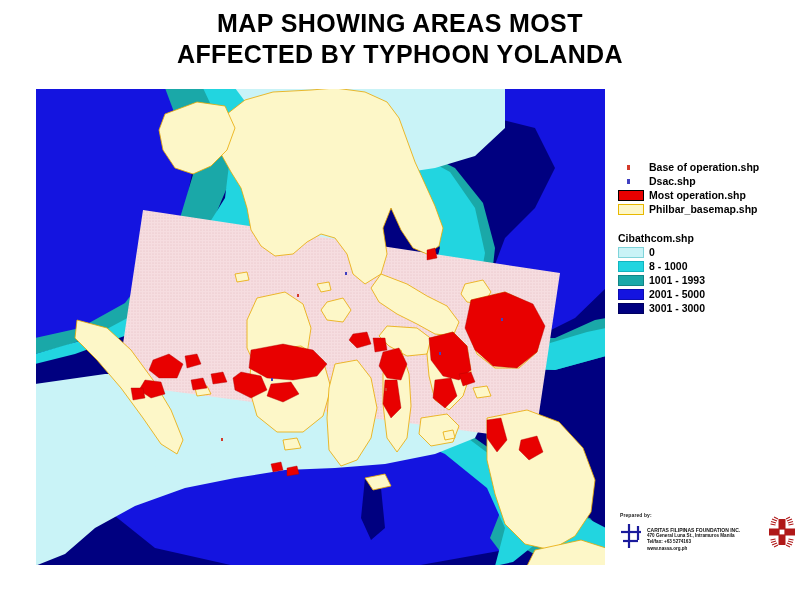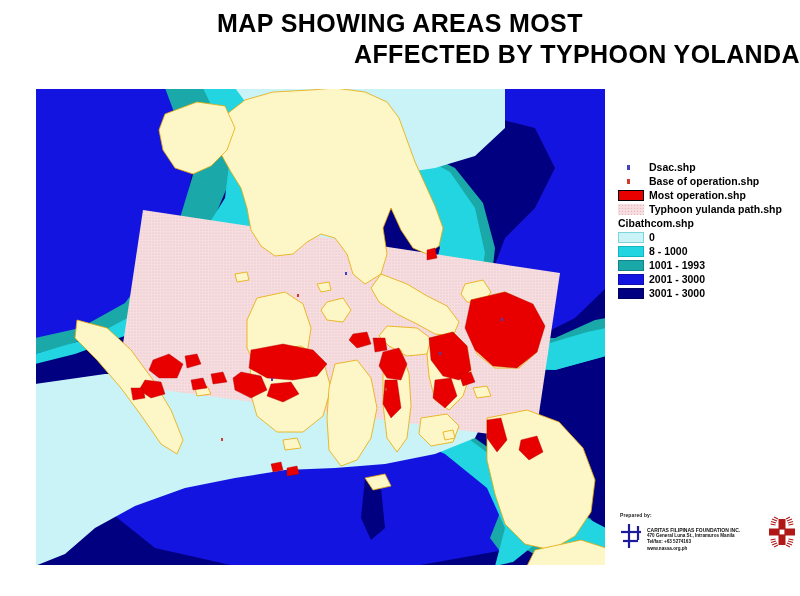--- a/index.html
+++ b/index.html
@@ -16,21 +16,21 @@
   
   .title{
     position:absolute;left:0;top:8px;width:800px;
     text-align:center;
     font-weight:bold;
     font-size:25px;
     line-height:31px;
     letter-spacing:0.4px;
     color:#000;
   }
-  .title .l2{display:block;text-align:right;}
+  .title .l2{display:block;}
 
   
   #map{
     position:absolute;left:35px;top:88px;width:571px;height:478px;
     overflow:hidden;
     background:#00008f;
   }
   #mapsvg{position:absolute;left:0;top:0;}
 
   
@@ -50,21 +50,21 @@
   .lg-sym.pt i{
     position:absolute;left:9px;top:3px;width:3px;height:5px;display:block;
   }
   .lg-label{
     font-size:10.5px;color:#000;font-weight:bold;white-space:nowrap;
     line-height:11px;
   }
   .lg-label.plain{font-weight:bold;}
   .lg-head{
     font-size:10.5px;font-weight:bold;color:#000;
-    margin:1px 0 0 0;line-height:13px;
+    margin:16px 0 0 0;line-height:13px;
   }
   .lg-sub{margin-left:0px;}
 
   
   #credits{
     position:absolute;left:618px;top:512px;width:182px;height:60px;
   }
   .prep{
     font-size:5px;color:#222;letter-spacing:.1px;margin:0 0 3px 2px;
     font-weight:bold;
@@ -255,61 +255,61 @@
 
         <rect x="0.5" y="0.5" width="570" height="477" fill="none" stroke="#ffffff" stroke-width="1"></rect>
       </g>
     </svg>
   </div>
 
   <div id="legend">
 
     <div class="lg-row">
       <span class="lg-sym pt">
+          <i style="background:#d43a2a"></i>
+        </span>
+      <span class="lg-label plain">Base of operation.shp</span>
+    </div>
+
+    <div class="lg-row">
+      <span class="lg-sym pt">
           <i style="background:#4040c0"></i>
         </span>
       <span class="lg-label plain">Dsac.shp</span>
     </div>
 
     <div class="lg-row">
-      <span class="lg-sym pt">
-          <i style="background:#d43a2a"></i>
-        </span>
-      <span class="lg-label plain">Base of operation.shp</span>
-    </div>
-
-    <div class="lg-row">
       <span class="lg-sym" style="background:#e80000;border:1px solid #000;"></span>
       <span class="lg-label">Most operation.shp</span>
     </div>
 
-
     <div class="lg-row">
-      <span class="lg-sym" style="background-color:#f6dde0;background-image:radial-gradient(#e3b4bb 0.6px, transparent 0.7px);background-size:3px 3px;"></span>
-      <span class="lg-label">Typhoon yulanda path.shp</span>
-    </div>
+      <span class="lg-sym" style="background:#fdf7c8;border:1px solid #e8b800;"></span>
+      <span class="lg-label">Philbar_basemap.shp</span>
+    </div>
+
 
     <div class="lg-head">Cibathcom.shp</div>
 
     <div class="lg-sub">
       <div class="lg-row">
         <span class="lg-sym" style="background:#c9f3f7;border:1px solid #7fd4da;"></span>
         <span class="lg-label">0</span>
       </div>
       <div class="lg-row">
         <span class="lg-sym" style="background:#22d5e0;border:1px solid #12b4bf;"></span>
         <span class="lg-label">8 - 1000</span>
       </div>
       <div class="lg-row">
         <span class="lg-sym" style="background:#1aa8a8;border:1px solid #118585;"></span>
         <span class="lg-label">1001 - 1993</span>
       </div>
       <div class="lg-row">
         <span class="lg-sym" style="background:#1414e0;border:1px solid #0d0db0;"></span>
-        <span class="lg-label">2001 - 3000</span>
+        <span class="lg-label">2001 - 5000</span>
       </div>
       <div class="lg-row">
         <span class="lg-sym" style="background:#000080;border:1px solid #000060;"></span>
         <span class="lg-label">3001 - 3000</span>
       </div>
     </div>
   </div>
 
   <div id="credits">
     <div class="prep">Prepared by:</div>

